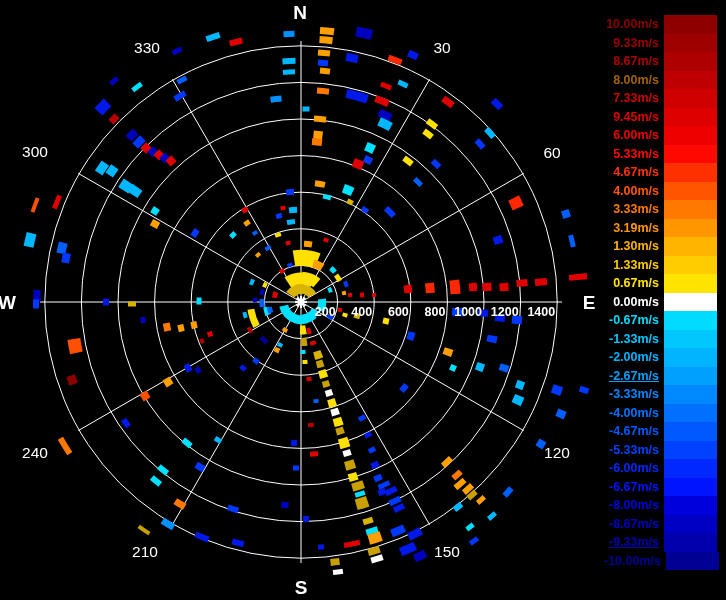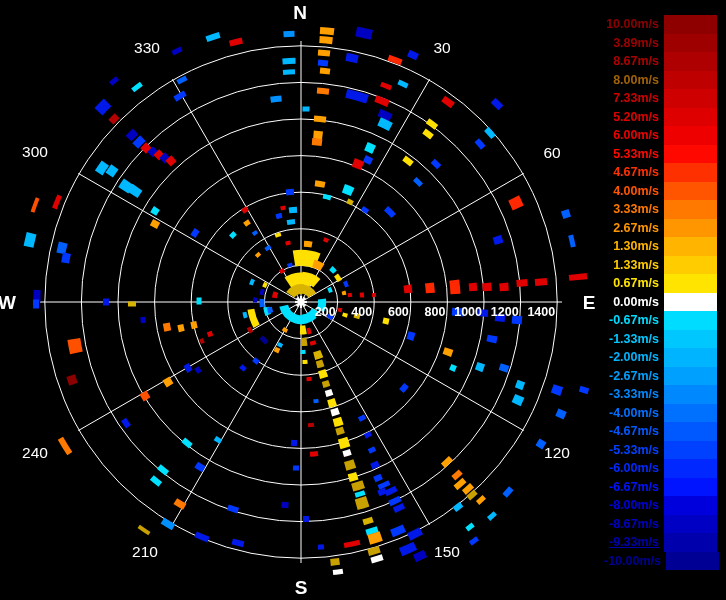--- a/index.html
+++ b/index.html
@@ -311,37 +311,37 @@
       <text x="35" y="458" fill="#FFFFFF" text-anchor="middle" font-size="15.5">240</text>
       <text x="35" y="157" fill="#FFFFFF" text-anchor="middle" font-size="15.5">300</text>
       <text x="147" y="53" fill="#FFFFFF" text-anchor="middle" font-size="15.5">330</text>
     </svg>
   <div class="legend">
       <div class="legend-row">
         <div class="legend-label" style="color: rgb(142, 0, 0);">10.00m/s</div>
         <div class="legend-swatch" style="background: rgb(142, 0, 0);"></div>
       </div>
       <div class="legend-row">
-        <div class="legend-label" style="color: rgb(158, 0, 0);">3.89m/s</div>
+        <div class="legend-label" style="color: rgb(158, 0, 0);">9.33m/s</div>
         <div class="legend-swatch" style="background: rgb(158, 0, 0);"></div>
       </div>
       <div class="legend-row">
         <div class="legend-label" style="color: rgb(174, 0, 0);">8.67m/s</div>
         <div class="legend-swatch" style="background: rgb(174, 0, 0);"></div>
       </div>
       <div class="legend-row">
         <div class="legend-label" style="color: #a16207;">8.00m/s</div>
         <div class="legend-swatch" style="background: rgb(190, 0, 0);"></div>
       </div>
       <div class="legend-row">
         <div class="legend-label" style="color: rgb(206, 0, 0);">7.33m/s</div>
         <div class="legend-swatch" style="background: rgb(206, 0, 0);"></div>
       </div>
       <div class="legend-row">
-        <div class="legend-label" style="color: rgb(222, 0, 0);">5.20m/s</div>
+        <div class="legend-label" style="color: rgb(222, 0, 0);">9.45m/s</div>
         <div class="legend-swatch" style="background: rgb(222, 0, 0);"></div>
       </div>
       <div class="legend-row">
         <div class="legend-label" style="color: rgb(238, 0, 0);">6.00m/s</div>
         <div class="legend-swatch" style="background: rgb(238, 0, 0);"></div>
       </div>
       <div class="legend-row">
         <div class="legend-label" style="color: rgb(254, 8, 0);">5.33m/s</div>
         <div class="legend-swatch" style="background: rgb(254, 8, 0);"></div>
       </div>
@@ -351,21 +351,21 @@
       </div>
       <div class="legend-row">
         <div class="legend-label" style="color: rgb(255, 84, 0);">4.00m/s</div>
         <div class="legend-swatch" style="background: rgb(255, 84, 0);"></div>
       </div>
       <div class="legend-row">
         <div class="legend-label" style="color: rgb(255, 120, 0);">3.33m/s</div>
         <div class="legend-swatch" style="background: rgb(255, 120, 0);"></div>
       </div>
       <div class="legend-row">
-        <div class="legend-label" style="color: rgb(255, 150, 0);">2.67m/s</div>
+        <div class="legend-label" style="color: rgb(255, 150, 0);">3.19m/s</div>
         <div class="legend-swatch" style="background: rgb(255, 150, 0);"></div>
       </div>
       <div class="legend-row">
         <div class="legend-label" style="color: rgb(255, 180, 0);">1.30m/s</div>
         <div class="legend-swatch" style="background: rgb(255, 180, 0);"></div>
       </div>
       <div class="legend-row">
         <div class="legend-label" style="color: rgb(255, 204, 0);">1.33m/s</div>
         <div class="legend-swatch" style="background: rgb(255, 204, 0);"></div>
       </div>
@@ -383,21 +383,21 @@
       </div>
       <div class="legend-row">
         <div class="legend-label" style="color: rgb(0, 200, 255);">-1.33m/s</div>
         <div class="legend-swatch" style="background: rgb(0, 200, 255);"></div>
       </div>
       <div class="legend-row">
         <div class="legend-label" style="color: rgb(0, 180, 255);">-2.00m/s</div>
         <div class="legend-swatch" style="background: rgb(0, 180, 255);"></div>
       </div>
       <div class="legend-row">
-        <div class="legend-label" style="color: rgb(0, 160, 255);">-2.67m/s</div>
+        <div class="legend-label" style="color: rgb(0, 160, 255); text-decoration: underline;">-2.67m/s</div>
         <div class="legend-swatch" style="background: rgb(0, 160, 255);"></div>
       </div>
       <div class="legend-row">
         <div class="legend-label" style="color: rgb(0, 136, 255);">-3.33m/s</div>
         <div class="legend-swatch" style="background: rgb(0, 136, 255);"></div>
       </div>
       <div class="legend-row">
         <div class="legend-label" style="color: rgb(0, 112, 255);">-4.00m/s</div>
         <div class="legend-swatch" style="background: rgb(0, 112, 255);"></div>
       </div>

